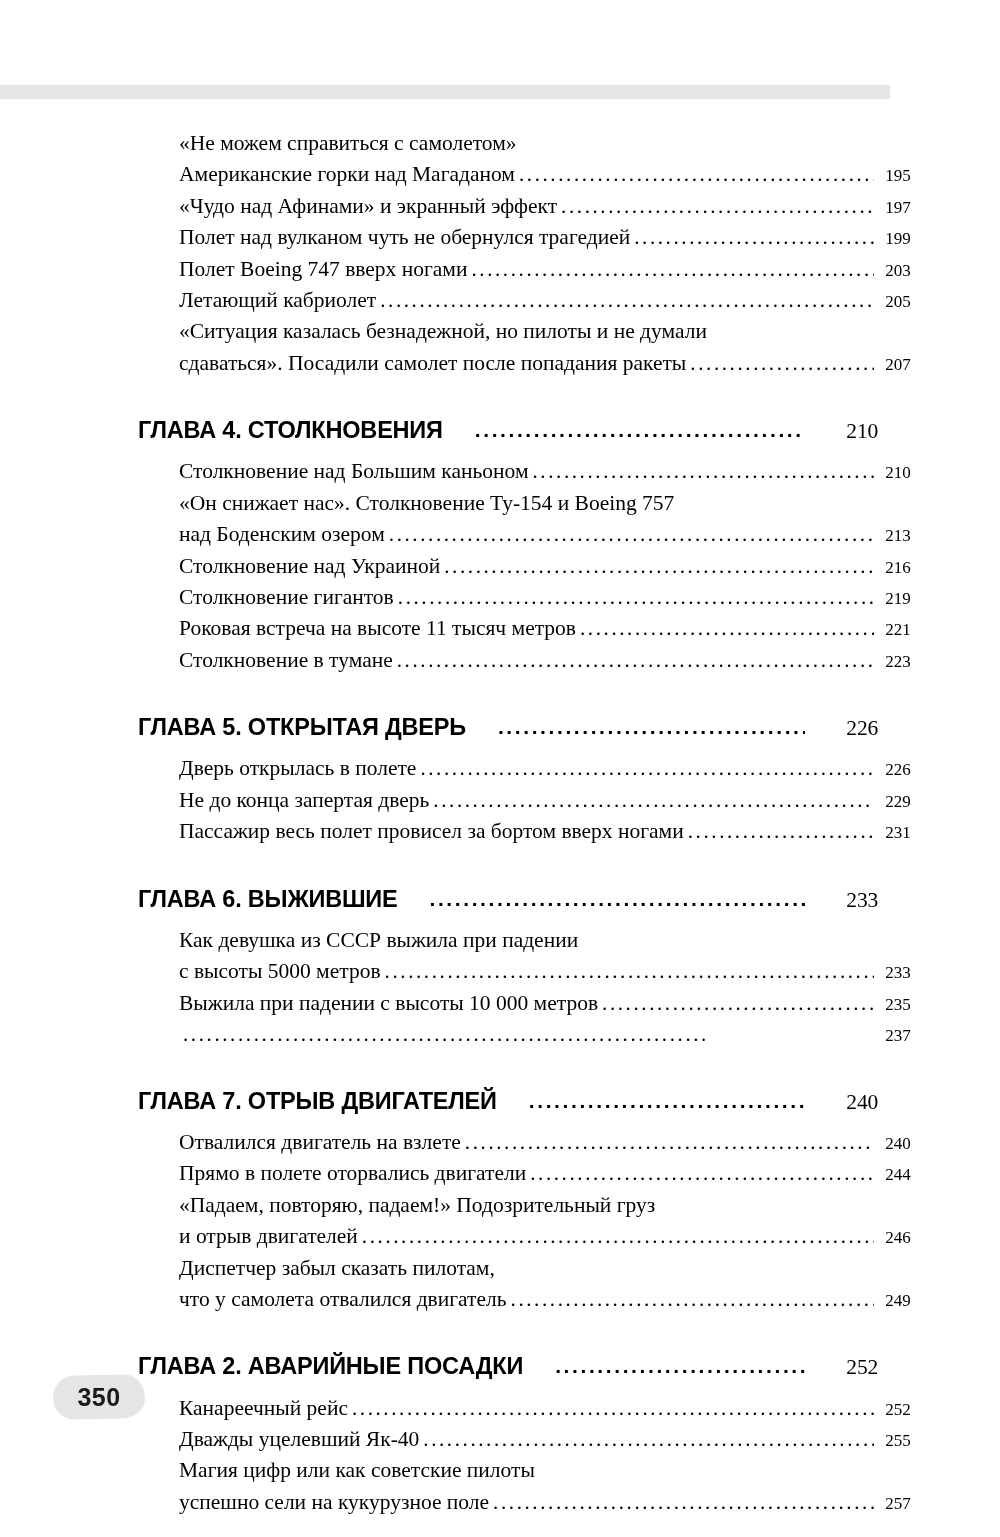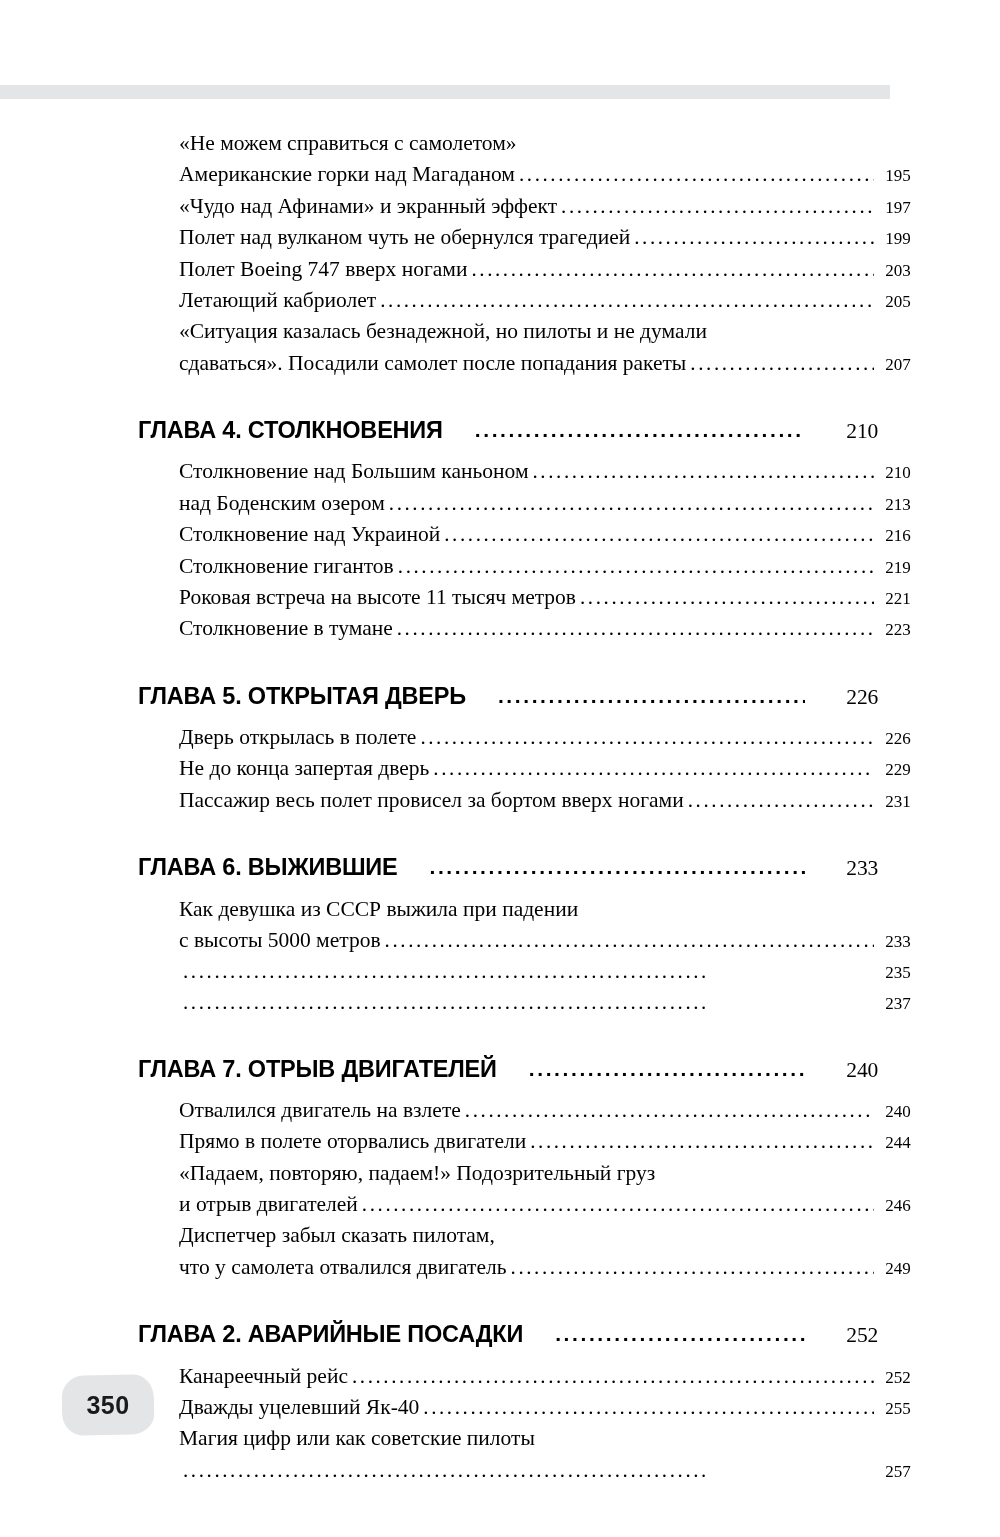--- a/index.html
+++ b/index.html
@@ -105,24 +105,24 @@
     letter-spacing: 2.6px;
     position: relative;
     top: -1px;
   }
 
   .group { margin-top: 0; }
 
   
   .folio {
     position: absolute;
-    left: 62px;
+    left: 53px;
     top: 1375px;
     width: 92px;
-    height: 60px;
+    height: 44px;
     text-decoration: underline;
   }
   .folio .blob {
     position: absolute;
     inset: 0;
     background: #e3e5e7;
     border-radius: 22px 20px 24px 21px / 22px 24px 20px 22px;
     transform: rotate(-1deg);
   }
   .folio .num {
@@ -196,20 +196,21 @@
         <span class="leader">...................................................................</span>
         <span class="pg">210</span>
       </div>
 
       <div class="entry sub">
         <span class="txt">Столкновение над Большим каньоном</span>
         <span class="leader">...................................................................</span>
         <span class="pg">210</span>
       </div>
 
+      <div class="plain">«Он снижает нас». Столкновение Ту-154 и Boeing 757</div>
 
       <div class="entry sub">
         <span class="txt">над Боденским озером</span>
         <span class="leader">...................................................................</span>
         <span class="pg">213</span>
       </div>
 
       <div class="entry sub">
         <span class="txt">Столкновение над Украиной</span>
         <span class="leader">...................................................................</span>
@@ -270,20 +271,21 @@
 
       <div class="plain">Как девушка из СССР выжила при падении</div>
 
       <div class="entry sub">
         <span class="txt">с высоты 5000 метров</span>
         <span class="leader">...................................................................</span>
         <span class="pg">233</span>
       </div>
 
       <div class="entry sub">
+        <span class="txt">Выжила при падении с высоты 10 000 метров</span>
         <span class="leader">...................................................................</span>
         <span class="pg">235</span>
       </div>
 
       <div class="entry sub">
         <span class="leader">...................................................................</span>
         <span class="pg">237</span>
       </div>
     </div>
 
@@ -338,20 +340,21 @@
 
       <div class="entry sub">
         <span class="txt">Дважды уцелевший Як-40</span>
         <span class="leader">...................................................................</span>
         <span class="pg">255</span>
       </div>
 
       <div class="plain">Магия цифр или как советские пилоты</div>
 
       <div class="entry sub">
+        <span class="txt">успешно сели на кукурузное поле</span>
         <span class="leader">...................................................................</span>
         <span class="pg">257</span>
       </div>
     </div>
 
   </div>
 
   <div class="folio">
     <div class="blob"></div>
     <div class="num">350</div>

